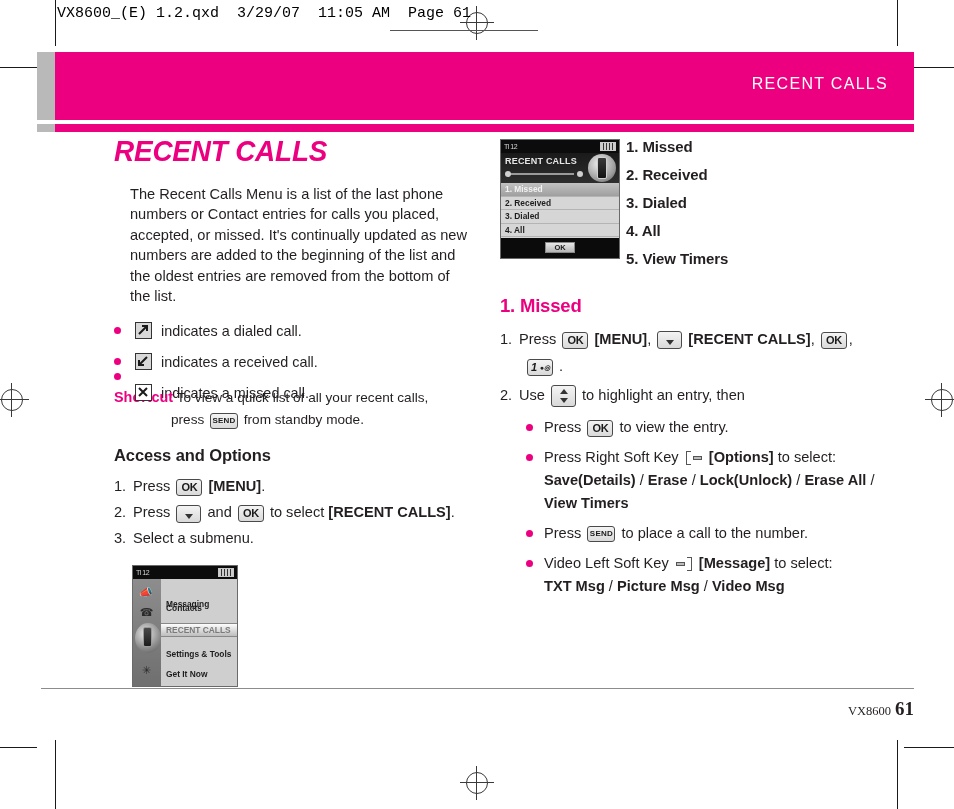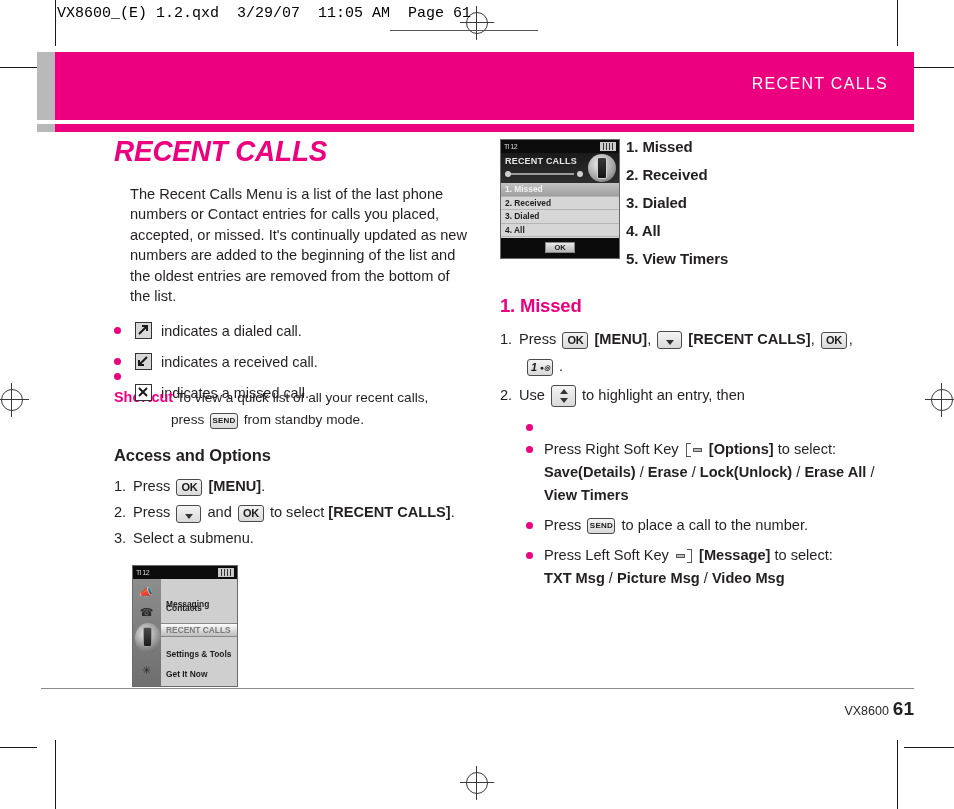--- a/index.html
+++ b/index.html
@@ -295,21 +295,21 @@
     flex: 0 0 auto; margin: 8px 11px 0 0;
   }
 
   
   .foot-rule {
     position: absolute; left: 41px; top: 688px;
     width: 873px; height: 1px; background: #8c8c8c;
   }
   .foot-txt {
     position: absolute; right: 40px; top: 698px;
-    text-align: right; color: #231f20;
+    text-align: right; color: #231f20; font-family: Liberation Serif, serif;
   }
   .foot-txt .model { font-size: 12.5px; }
   .foot-txt .pageno { font-size: 19px; font-weight: bold; margin-left: 4px; }
 </style>
 </head>
 <body>
 
 <div class="crop-line" style="left:55px; top:0; width:1px; height:46px;"></div>
 <div class="crop-line" style="left:897px; top:0; width:1px; height:46px;"></div>
 <div class="crop-line" style="left:904px; top:67px; width:50px; height:1px;"></div>
@@ -499,39 +499,42 @@
       <span class="num">2.</span>
       <span>
         <span>Use </span><span class="key key-nav updown"><span class="arr-u"></span><span class="arr-d"></span></span><span> to highlight an entry, then</span>
       </span>
     </li>
   </ol>
 
   <ul class="bul" style="margin-left:26px; margin-top:6px;">
     <li>
       <span class="dot2"></span>
+      <span>
+        <span>Press </span><span class="key key-ok">OK</span><span> to view the entry.</span>
+      </span>
     </li>
     <li>
       <span class="dot2"></span>
       <span>
         <span>Press Right Soft Key </span><span class="softkey right"><span class="hook"></span><span class="bar"></span></span> <b class="em">[Options]</b><span> to select:</span><br>
         <b class="em">Save(Details)</b><span> / </span><b class="em">Erase</b><span> / </span><b class="em">Lock(Unlock)</b><span> / </span><b class="em">Erase All</b><span> / </span><br>
         <b class="em">View Timers</b>
       </span>
     </li>
     <li>
       <span class="dot2"></span>
       <span>
         <span>Press </span><span class="key key-send">SEND</span><span> to place a call to the number.</span>
       </span>
     </li>
     <li>
       <span class="dot2"></span>
       <span>
-        <span>Press Left Soft Key </span><span class="softkey left"><span class="hook"></span><span class="bar"></span></span> <b class="em">[Message]</b><span> to select:</span><br>
+        <span>Video Left Soft Key </span><span class="softkey left"><span class="hook"></span><span class="bar"></span></span> <b class="em">[Message]</b><span> to select:</span><br>
         <b class="em">TXT Msg</b><span> / </span><b class="em">Picture Msg</b><span> / </span><b class="em">Video Msg</b>
       </span>
     </li>
   </ul>
 </div>
 
 <div class="foot-rule"></div>
 <div class="foot-txt">
   <span class="model">VX8600</span><span class="pageno">61</span>
 </div>

